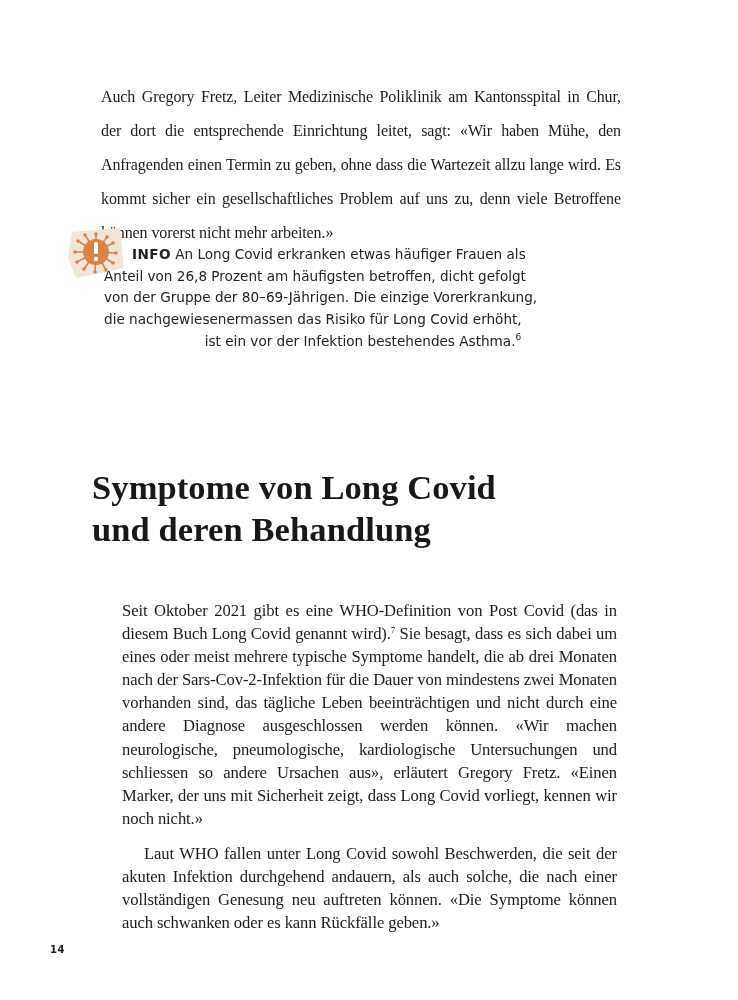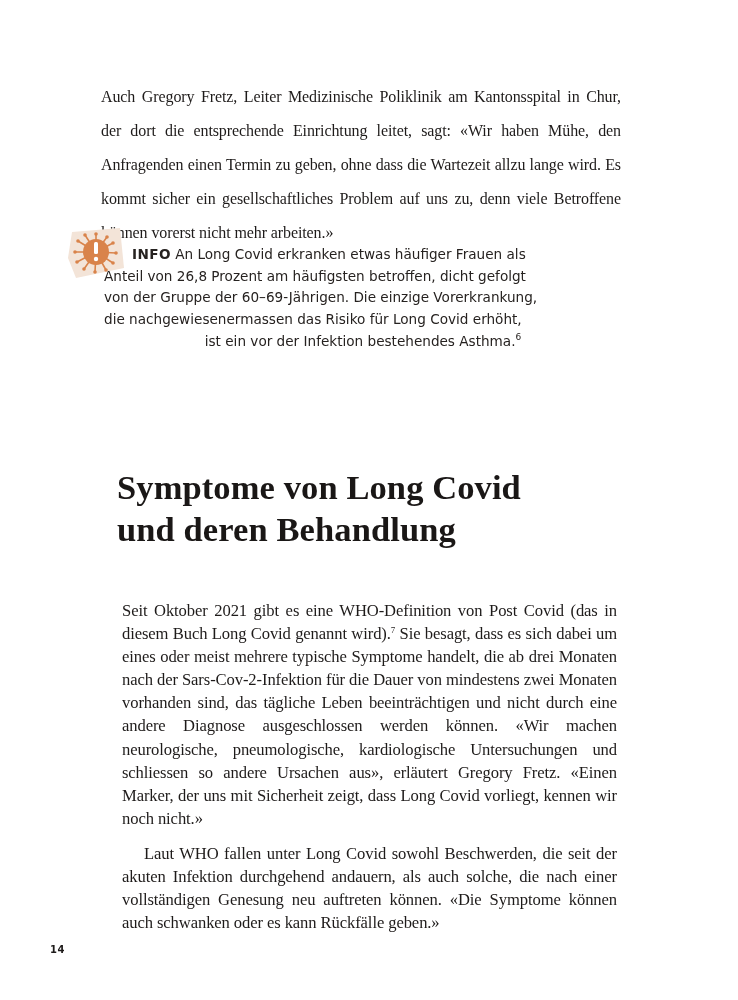--- a/index.html
+++ b/index.html
@@ -17,21 +17,21 @@
   .info-icon { position: absolute; left: 0; top: 0; width: 60px; height: 52px; }
   .info-text {
     position: absolute; left: 66px; top: 16px; width: 490px;
     font-size: 13.6px; line-height: 21.7px; color: #262220;
   }
   .info-text .line { display: block; white-space: nowrap; }
   .info-label { font-weight: bold; letter-spacing: 0.4px; }
   .info-text sup, .body-text sup { font-size: 9px; vertical-align: 6px; line-height: 0; }
 
   .section-heading {
-    position: absolute; left: 117px; top: 466px; width: 520px; margin: 0;
+    position: absolute; left: 92px; top: 466px; width: 520px; margin: 0;
     font-size: 34.5px; line-height: 42px; font-weight: bold; color: #1a1716; letter-spacing: 0.1px;
   }
 
   .body-text {
     position: absolute; left: 110px; top: 587px; width: 519px;
     font-size: 16.6px; line-height: 23.1px; text-align: justify; letter-spacing: -0.1px;
   }
   .body-text p { margin: 12px; }
   .body-text p.indented { text-indent: 22px; }
 
@@ -79,21 +79,21 @@
         <circle cx="19" cy="7" r="1.8"></circle>
     </g>
     <circle cx="30" cy="24" r="13" fill="#d9834a"></circle>
     <rect x="28" y="14" width="4" height="12" rx="1.5" fill="#ffffff"></rect>
     <circle cx="30" cy="31" r="2.2" fill="#ffffff"></circle>
   </svg>
 
   <div class="info-text sans">
     <span class="line"><span class="info-label">INFO</span> <span>An Long Covid erkranken etwas häufiger Frauen als</span></span>
     <span class="line" style="margin-left:-28px;"><span>Anteil von 26,8 Prozent am häufigsten betroffen, dicht gefolgt</span></span>
-    <span class="line" style="margin-left:-28px;"><span>von der Gruppe der 60–69-Jährigen. Die einzige Vorerkrankung,</span></span>
+    <span class="line" style="margin-left:-28px;"><span>von der Gruppe der 80–69-Jährigen. Die einzige Vorerkrankung,</span></span>
     <span class="line" style="margin-left:-28px;"><span>die nachgewiesenermassen das Risiko für Long Covid erhöht,</span></span>
     <span class="line" style="margin-left:-28px;text-align:center;"><span>ist ein vor der Infektion bestehendes Asthma.</span><sup>6</sup></span>
   </div>
 </div>
 
 <h2 class="section-heading serif">
   <span>Symptome von Long Covid</span><br>
   <span>und deren Behandlung</span>
 </h2>
 

